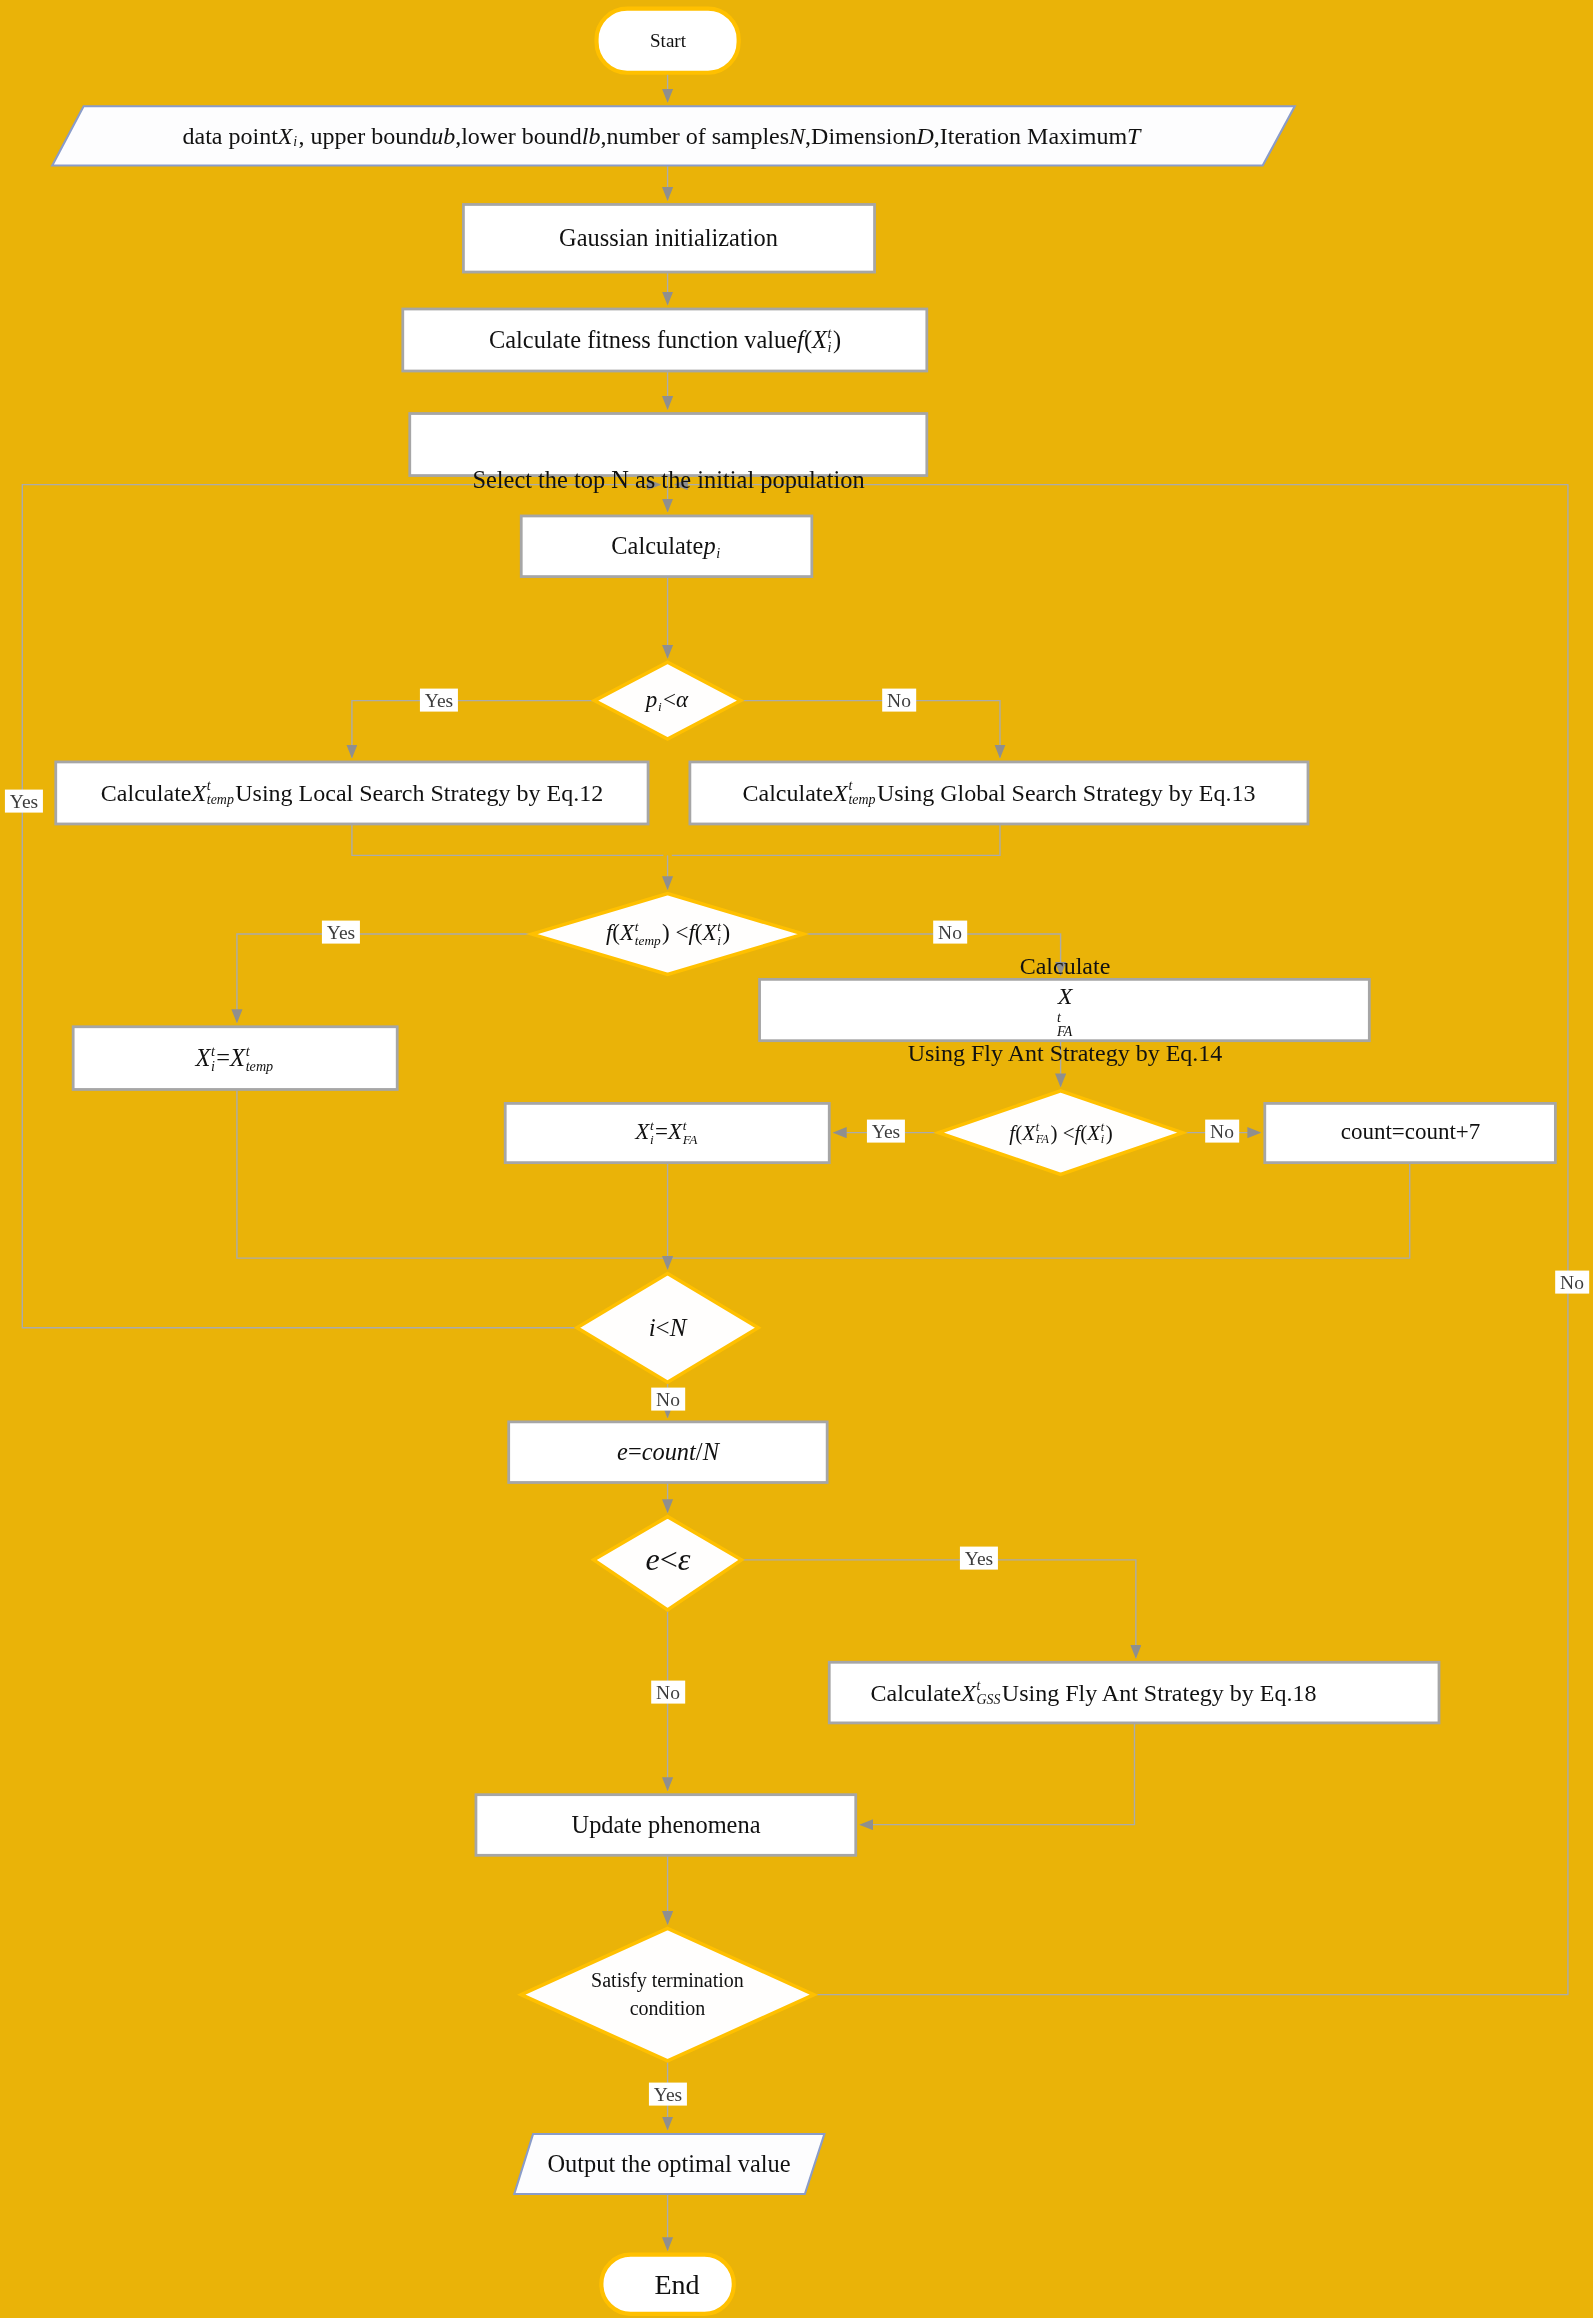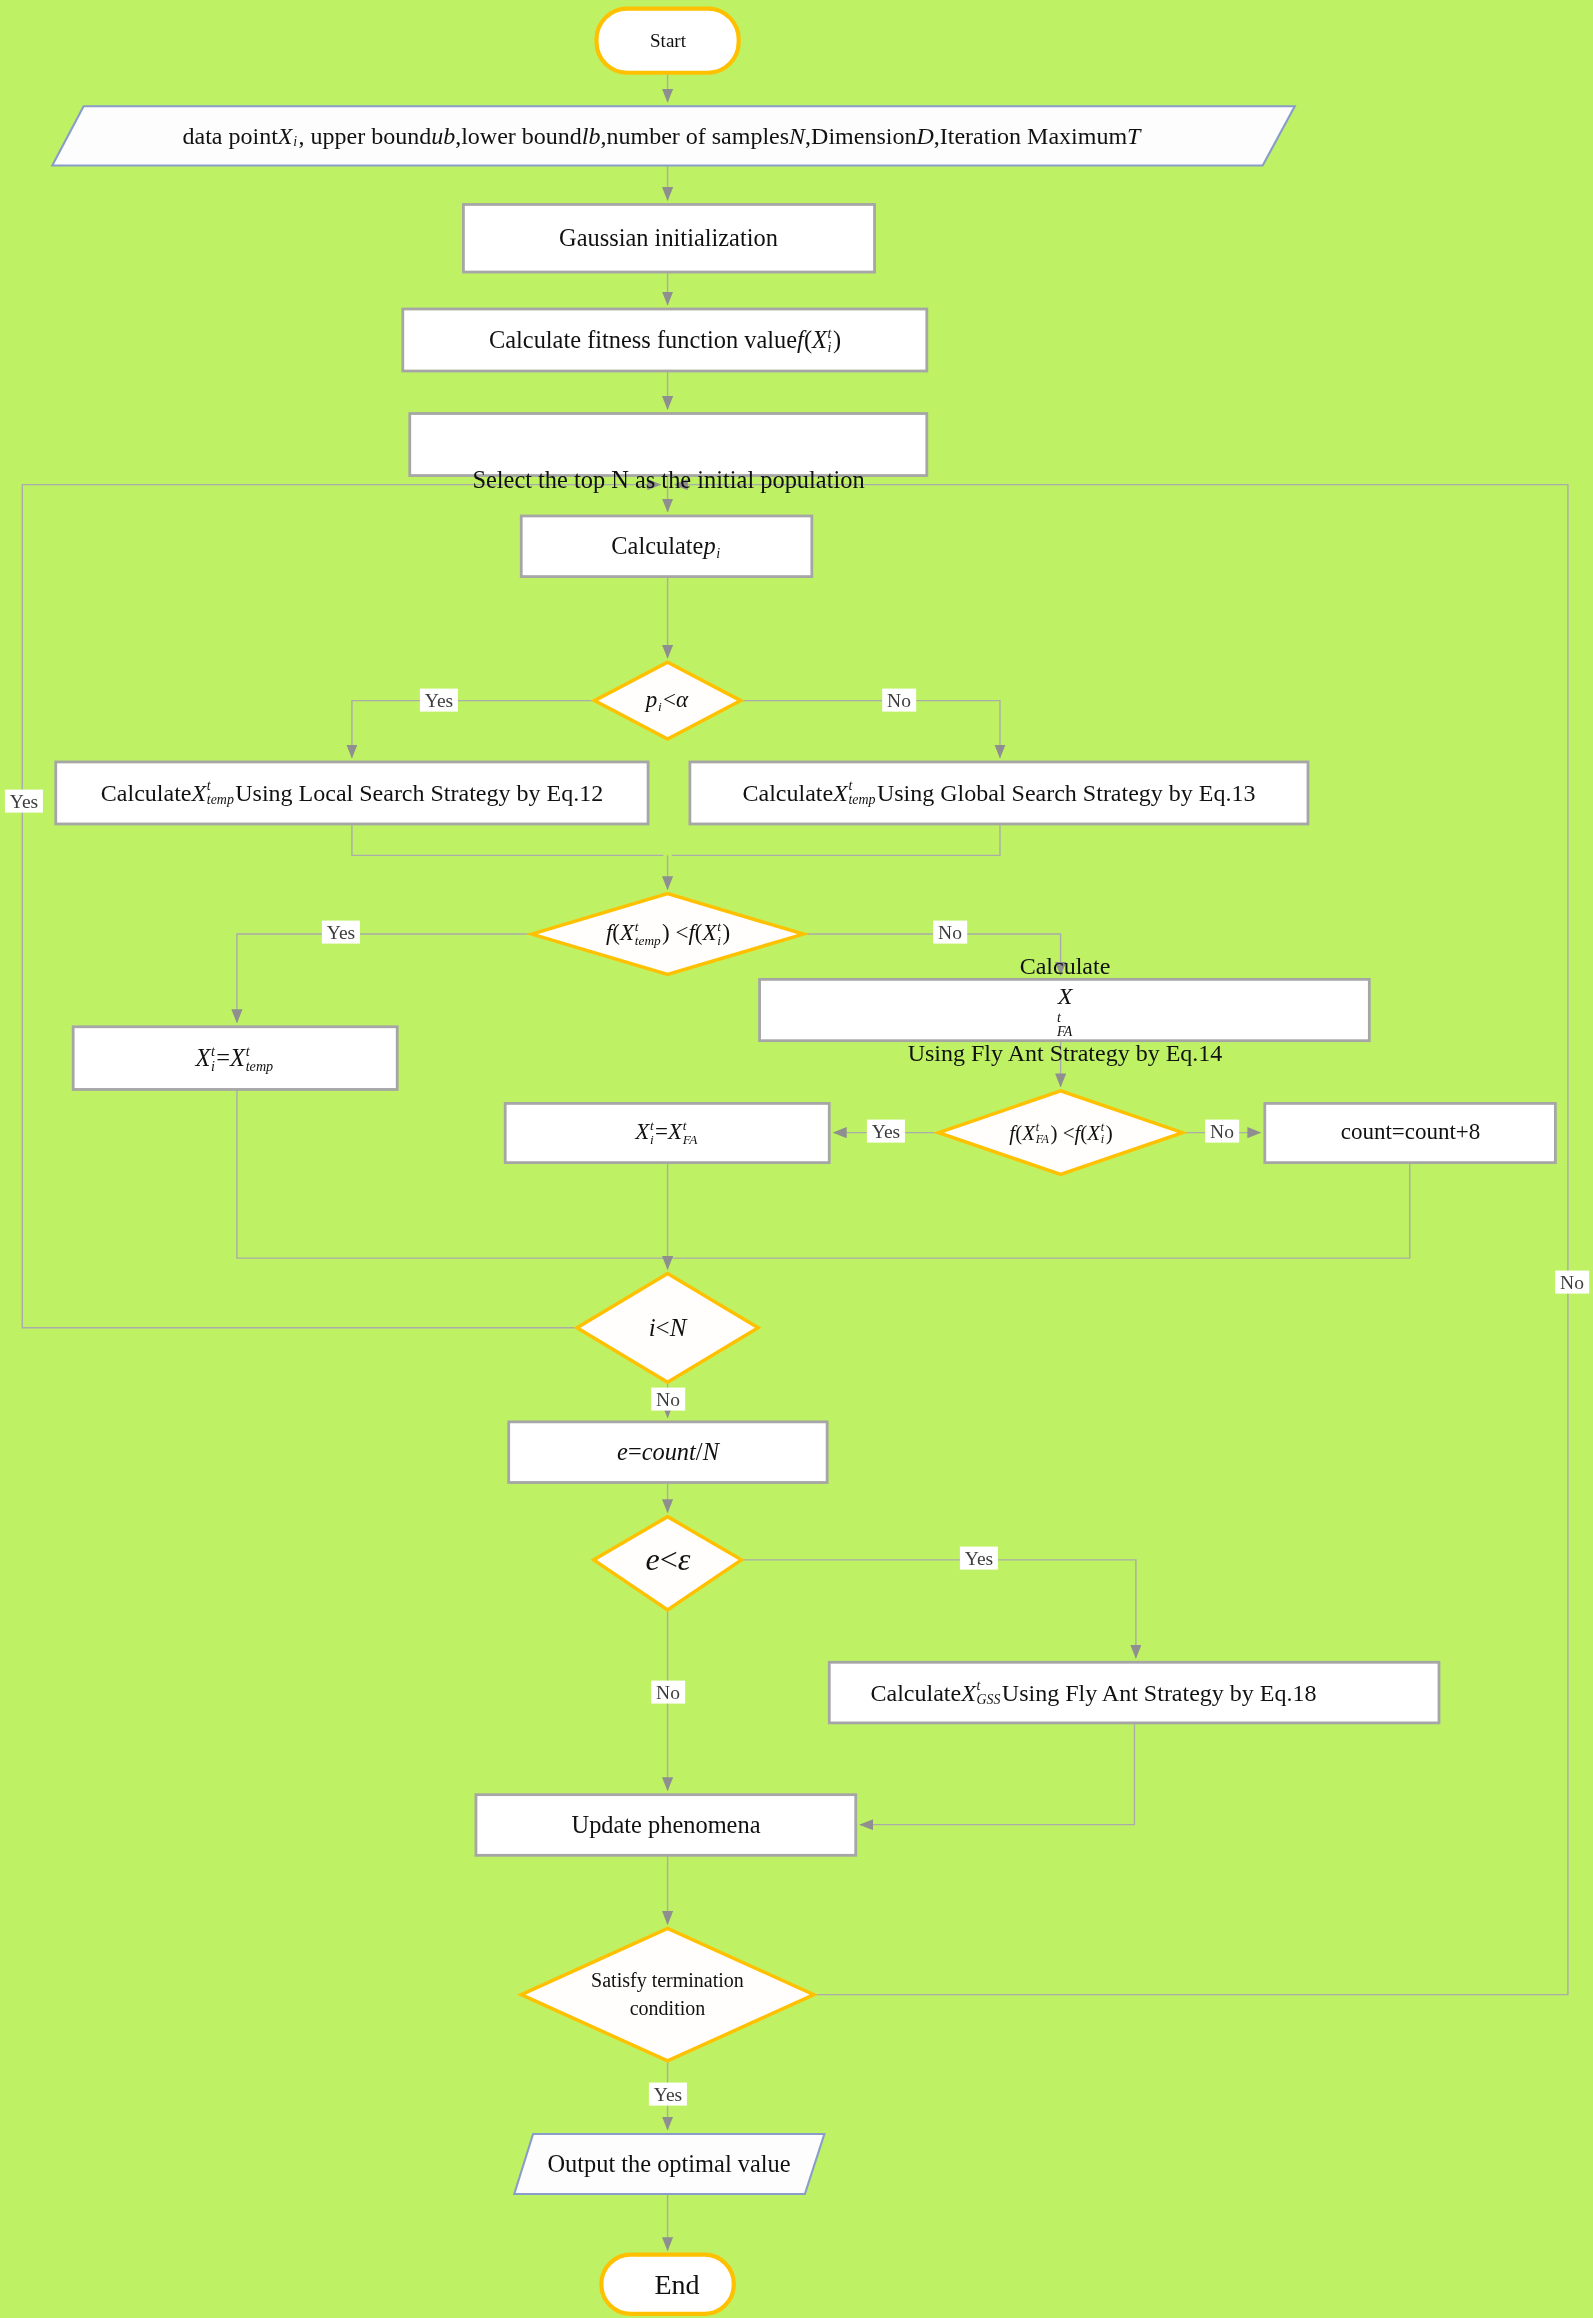--- a/index.html
+++ b/index.html
@@ -8,21 +8,21 @@
     --decision-border:#FFC000;
     --process-border:#A6A6A6;
     --io-border:#8A9CC9;
     --connector:#ABABAB;
     --arrowhead:#8F8F8F;
     --text-color:#111111;
     --label-color:#3D3D3D;
   }
   html,body{margin:0;padding:0;background:#ffffff;}
   #canvas{
-    position:relative;width:1593px;height:2319px;background:#bef264;overflow:hidden;
+    position:relative;width:1593px;height:2319px;background:#eab308;overflow:hidden;
     font-family:"Liberation Serif","DejaVu Serif",serif;color:var(--text-color);
   }
   #wires{position:absolute;left:0;top:0;width:1593px;height:2319px;}
   #wires .wire{stroke:var(--connector);stroke-width:2;fill:none;}
   #wires .proc{stroke:var(--process-border);stroke-width:4;fill:#ffffff;}
   #wires .diamond{stroke:var(--decision-border);stroke-width:5;fill:#fffefd;stroke-linejoin:miter;}
   #wires .terminator{stroke:var(--terminator-border);stroke-width:6;fill:#ffffff;}
   #wires .io{stroke:var(--io-border);stroke-width:3;fill:#fdfdfe;}
   #arrow path{fill:var(--arrowhead);}
   .nodetext{
@@ -166,21 +166,21 @@
         <span class="sp">t</span>
         <span class="sb">i</span>
       </span>)</div>
   <div class="nodetext fs33" style="left:505px;top:1103px;width:324px;height:59px;"><span class="mvar">X</span><span class="ss">
         <span class="sp">t</span>
         <span class="sb">i</span>
       </span> = <span class="mvar">X</span><span class="ss">
         <span class="sp">t</span>
         <span class="sb">FA</span>
       </span></div>
-  <div class="nodetext fs33" style="left:1265px;top:1103px;width:291px;height:59px;">count=count+8</div>
+  <div class="nodetext fs33" style="left:1265px;top:1103px;width:291px;height:59px;">count=count+7</div>
   <div class="nodetext fs36" style="left:577px;top:1273px;width:181px;height:109px;"><span class="mvar">i</span> &lt; <span class="mvar">N</span></div>
   <div class="nodetext fs35" style="left:509px;top:1422px;width:318px;height:61px;"><span class="mvar">e</span> = <span class="mvar">count</span> / <span class="mvar">N</span></div>
   <div class="nodetext fs46" style="left:594px;top:1516px;width:148px;height:86px;"><span class="mvar">e</span>&lt;<span class="mvar">ε</span></div>
   <div class="nodetext fs34" style="left:829px;top:1662px;width:529px;height:61px;">Calculate  <span class="mvar">X</span><span class="ss">
         <span class="sp">t</span>
         <span class="sb">GSS</span>
       </span> Using Fly Ant Strategy by Eq.18</div>
   <div class="nodetext fs35" style="left:476px;top:1795px;width:380px;height:61px;">Update phenomena</div>
   <div class="nodetext fs35" style="left:514px;top:2134px;width:310px;height:60px;">Output the optimal value</div>
   <div class="nodetext fs29" style="left:563px;top:1928px;width:209px;height:132px;line-height:1.4;">Satisfy termination condition</div>

